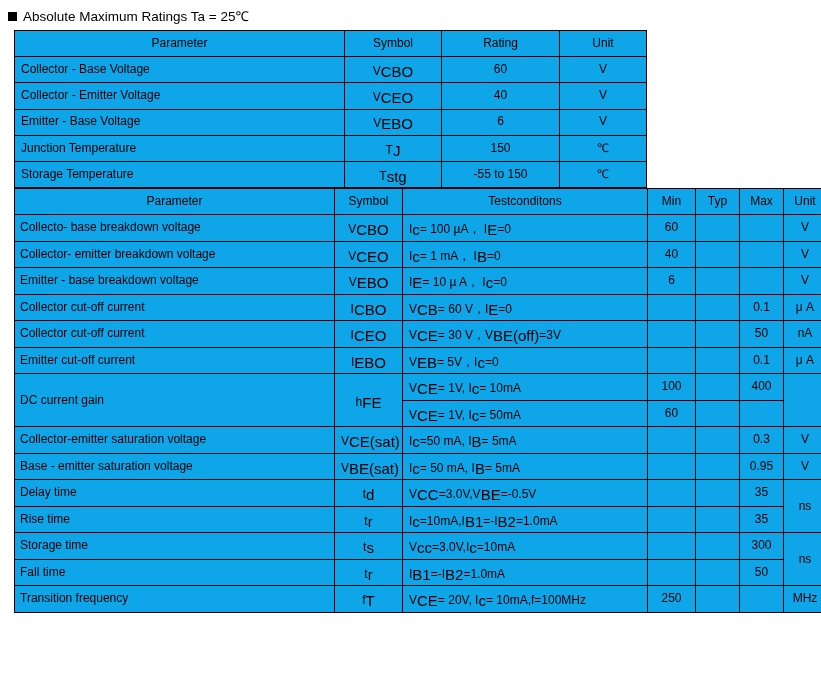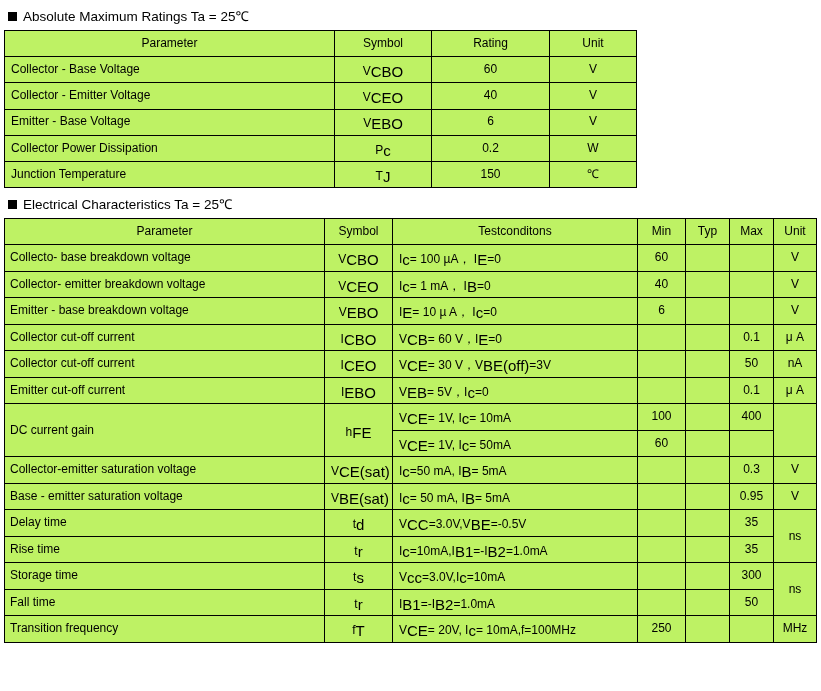--- a/index.html
+++ b/index.html
@@ -36,22 +36,22 @@
   .bullet {
     display: inline-block;
     width: 9px;
     height: 9px;
     background: #000;
     flex: 0 0 auto;
   }
   table {
     border-collapse: collapse;
     table-layout: fixed;
-    margin-left: 4px;
-    background: #bef264;
+    margin-left: 14px;
+    background: #0ea5e9;
   }
   table.t1 { width: 632px; }
   table.t2 { width: 804px; }
   td, th {
     border: 1px solid #000;
     font-weight: normal;
     font-size: 12px;
     padding: 0 6px;
     height: 25px;
     vertical-align: middle;
@@ -110,40 +110,36 @@
           <td class="c">40</td>
           <td class="c">V</td>
         </tr>
         <tr>
           <td class="l">Emitter - Base Voltage</td>
           <td class="c"><span>V</span><sub>EBO</sub></td>
           <td class="c">6</td>
           <td class="c">V</td>
         </tr>
         <tr>
-          <td class="l">Collector Power Dissipation</td>
-          <td class="c"><span>P</span><sub>c</sub></td>
-          <td class="c">0.2</td>
-          <td class="c">W</td>
-        </tr>
-        <tr>
           <td class="l">Junction Temperature</td>
           <td class="c"><span>T</span><sub>J</sub></td>
           <td class="c">150</td>
           <td class="c">℃</td>
         </tr>
+        <tr>
+          <td class="l">Storage Temperature</td>
+          <td class="c"><span>T</span><sub>stg</sub></td>
+          <td class="c">-55 to 150</td>
+          <td class="c">℃</td>
+        </tr>
       </tbody>
     </table>
   </div>
 
   <div class="section">
-    <div class="section-head">
-      <span class="bullet"></span>
-      <span>Electrical Characteristics Ta = 25℃</span>
-    </div>
 
     <table class="t2">
       <colgroup>
         <col style="width:320px">
         <col style="width:68px">
         <col style="width:245px">
         <col style="width:48px">
         <col style="width:44px">
         <col style="width:44px">
         <col style="width:43px">

